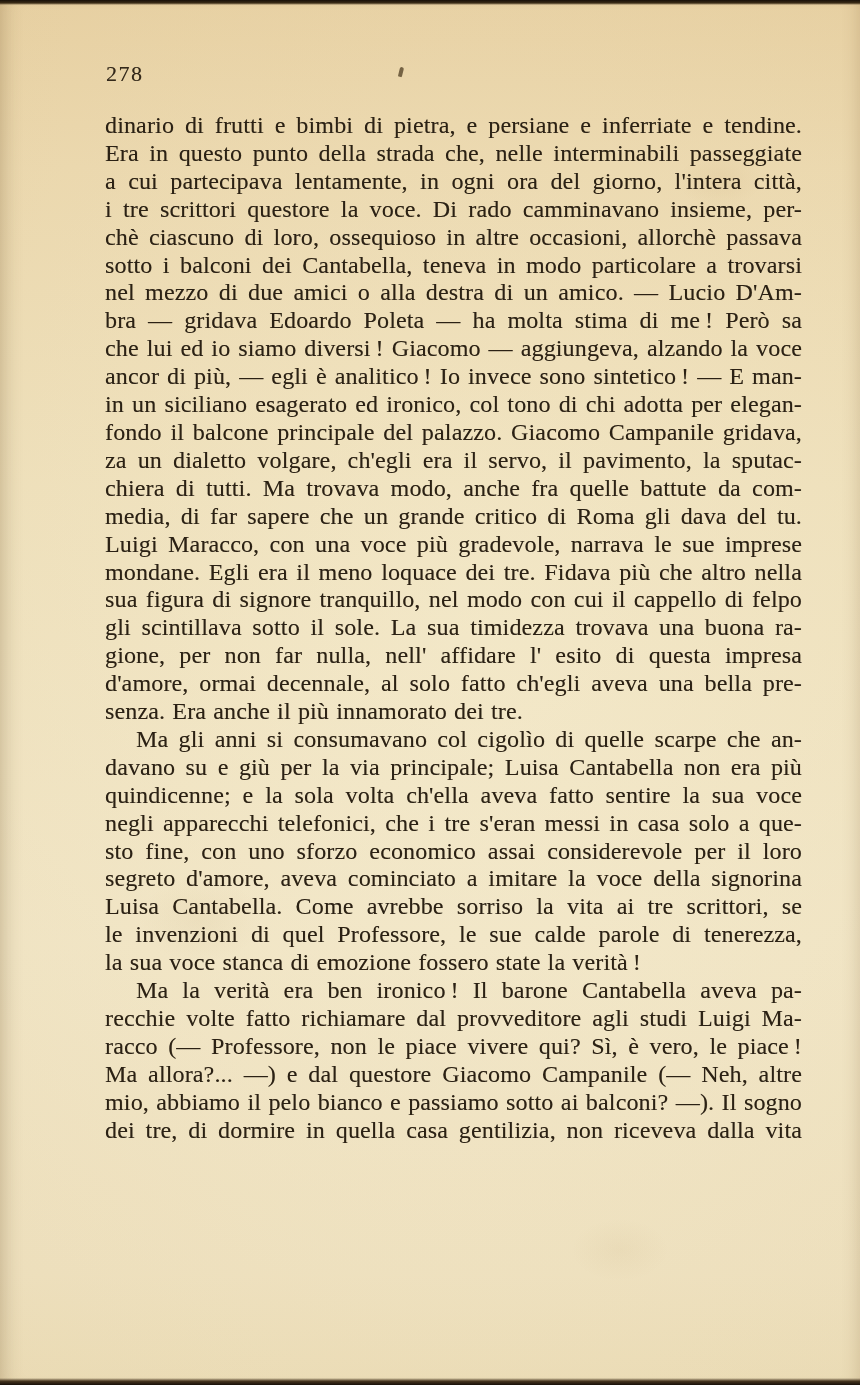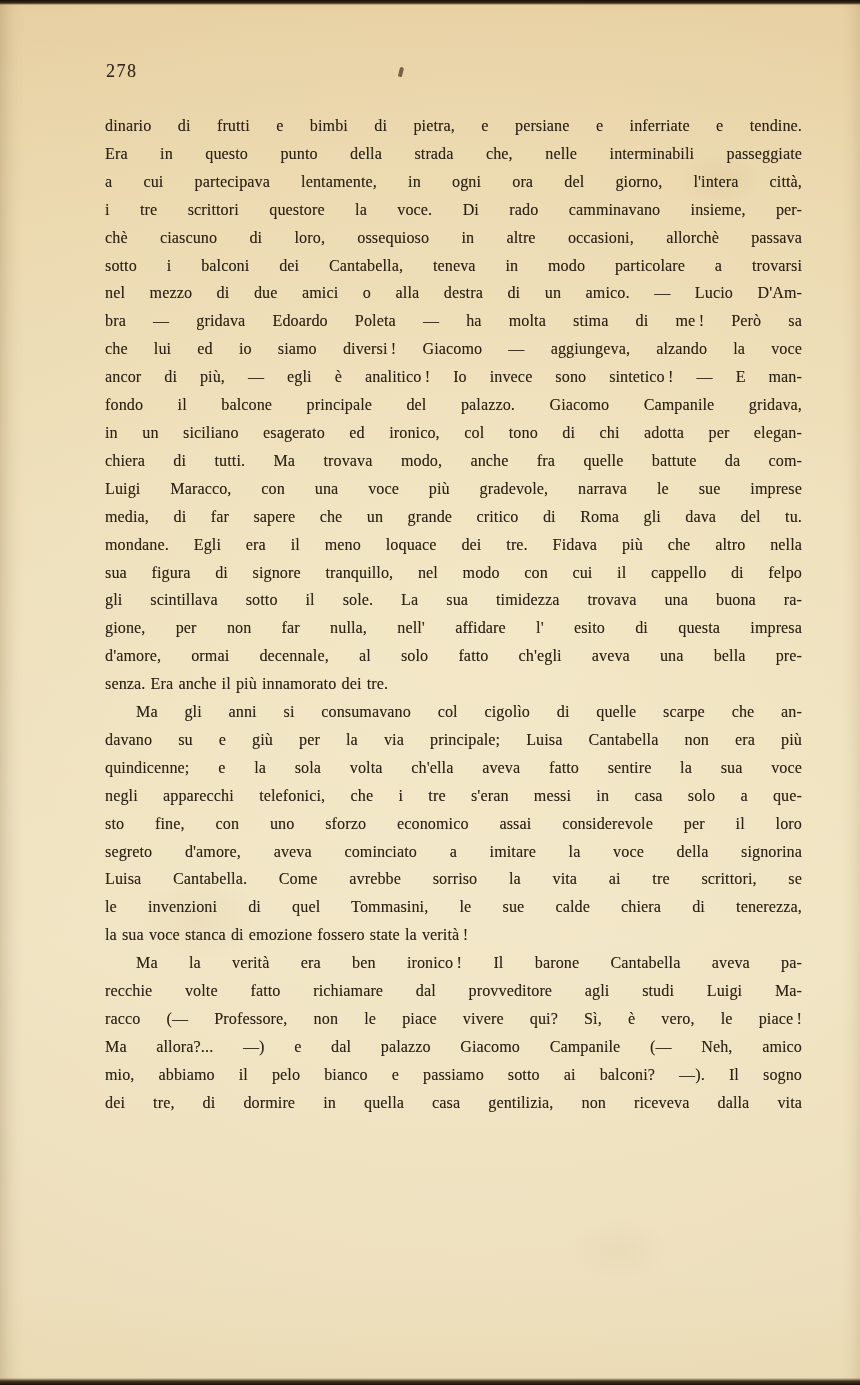--- a/index.html
+++ b/index.html
@@ -28,42 +28,42 @@
     background: linear-gradient(180deg, #170f08 0%, #3a2b16 60%, rgba(58,43,22,0) 100%);
   }
   .edge-bottom {
     position: absolute; bottom: 0; left: 0; right: 0; height: 7px;
     background: linear-gradient(0deg, #170f08 0%, #46351f 55%, rgba(70,53,31,0) 100%);
   }
   .pageno {
     position: absolute;
     left: 106px;
     top: 61px;
-    font-size: 18px;
+    font-size: 22px;
     letter-spacing: 1.5px;
     color: #33281a;
     text-shadow: 0.3px 0.3px 0 rgba(51,40,26,0.4);
   }
   .speck {
     position: absolute;
     left: 399px;
     top: 67px;
     width: 4px;
     height: 10px;
     border-radius: 2px 2px 1px 1px;
     background: #4d3c22;
     opacity: 0.75;
     transform: rotate(14deg);
   }
   .textblock {
     position: absolute;
     left: 105px;
     top: 112px;
     width: 697px;
-    font-size: 16px;
+    font-size: 24px;
     line-height: 27.9px;
     letter-spacing: 0.15px;
     word-spacing: 1px;
     color: #2b2114;
     text-shadow: 0.25px 0.25px 0 rgba(43,33,20,0.35);
   }
   .line {
     text-align: justify;
     text-align-last: justify;
     -moz-text-align-last: justify;
@@ -89,41 +89,42 @@
       <div class="line">dinario di frutti e bimbi di pietra, e persiane e inferriate e tendine.</div>
       <div class="line">Era in questo punto della strada che, nelle interminabili passeggiate</div>
       <div class="line">a cui partecipava lentamente, in ogni ora del giorno, l'intera città,</div>
       <div class="line">i tre scrittori questore la voce. Di rado camminavano insieme, per-</div>
       <div class="line">chè ciascuno di loro, ossequioso in altre occasioni, allorchè passava</div>
       <div class="line">sotto i balconi dei Cantabella, teneva in modo particolare a trovarsi</div>
       <div class="line">nel mezzo di due amici o alla destra di un amico. — Lucio D'Am-</div>
       <div class="line">bra — gridava Edoardo Poleta — ha molta stima di me ! Però sa</div>
       <div class="line">che lui ed io siamo diversi ! Giacomo — aggiungeva, alzando la voce</div>
       <div class="line">ancor di più, — egli è analitico ! Io invece sono sintetico ! — E man-</div>
+      <div class="line">in un siciliano esagerato ed ironico, col tono di chi adotta per elegan-</div>
       <div class="line">fondo il balcone principale del palazzo. Giacomo Campanile gridava,</div>
-      <div class="line">in un siciliano esagerato ed ironico, col tono di chi adotta per elegan-</div>
+      <div class="line">za un dialetto volgare, ch'egli era il servo, il pavimento, la sputac-</div>
       <div class="line">chiera di tutti. Ma trovava modo, anche fra quelle battute da com-</div>
+      <div class="line">media, di far sapere che un grande critico di Roma gli dava del tu.</div>
       <div class="line">Luigi Maracco, con una voce più gradevole, narrava le sue imprese</div>
-      <div class="line">media, di far sapere che un grande critico di Roma gli dava del tu.</div>
       <div class="line">mondane. Egli era il meno loquace dei tre. Fidava più che altro nella</div>
       <div class="line">sua figura di signore tranquillo, nel modo con cui il cappello di felpo</div>
       <div class="line">gli scintillava sotto il sole. La sua timidezza trovava una buona ra-</div>
       <div class="line">gione, per non far nulla, nell' affidare l' esito di questa impresa</div>
       <div class="line">d'amore, ormai decennale, al solo fatto ch'egli aveva una bella pre-</div>
       <div class="line endpara">senza. Era anche il più innamorato dei tre.</div>
       <div class="line indent">Ma gli anni si consumavano col cigolìo di quelle scarpe che an-</div>
       <div class="line">davano su e giù per la via principale; Luisa Cantabella non era più</div>
       <div class="line">quindicenne; e la sola volta ch'ella aveva fatto sentire la sua voce</div>
       <div class="line">negli apparecchi telefonici, che i tre s'eran messi in casa solo a que-</div>
       <div class="line">sto fine, con uno sforzo economico assai considerevole per il loro</div>
       <div class="line">segreto d'amore, aveva cominciato a imitare la voce della signorina</div>
       <div class="line">Luisa Cantabella. Come avrebbe sorriso la vita ai tre scrittori, se</div>
-      <div class="line">le invenzioni di quel Tommasini, le sue calde chiera di tenerezza,</div>
+      <div class="line">le invenzioni di quel Professore, le sue calde parole di tenerezza,</div>
       <div class="line endpara">la sua voce stanca di emozione fossero state la verità !</div>
       <div class="line indent">Ma la verità era ben ironico ! Il barone Cantabella aveva pa-</div>
       <div class="line">recchie volte fatto richiamare dal provveditore agli studi Luigi Ma-</div>
       <div class="line">racco (— Professore, non le piace vivere qui? Sì, è vero, le piace !</div>
-      <div class="line">Ma allora?... —) e dal palazzo Giacomo Campanile (— Neh, amico</div>
+      <div class="line">Ma allora?... —) e dal questore Giacomo Campanile (— Neh, altre</div>
       <div class="line">mio, abbiamo il pelo bianco e passiamo sotto ai balconi? —). Il sogno</div>
       <div class="line">dei tre, di dormire in quella casa gentilizia, non riceveva dalla vita</div>
     </div>
   <div class="edge-bottom"></div>
 </div>
 
 </body></html>

